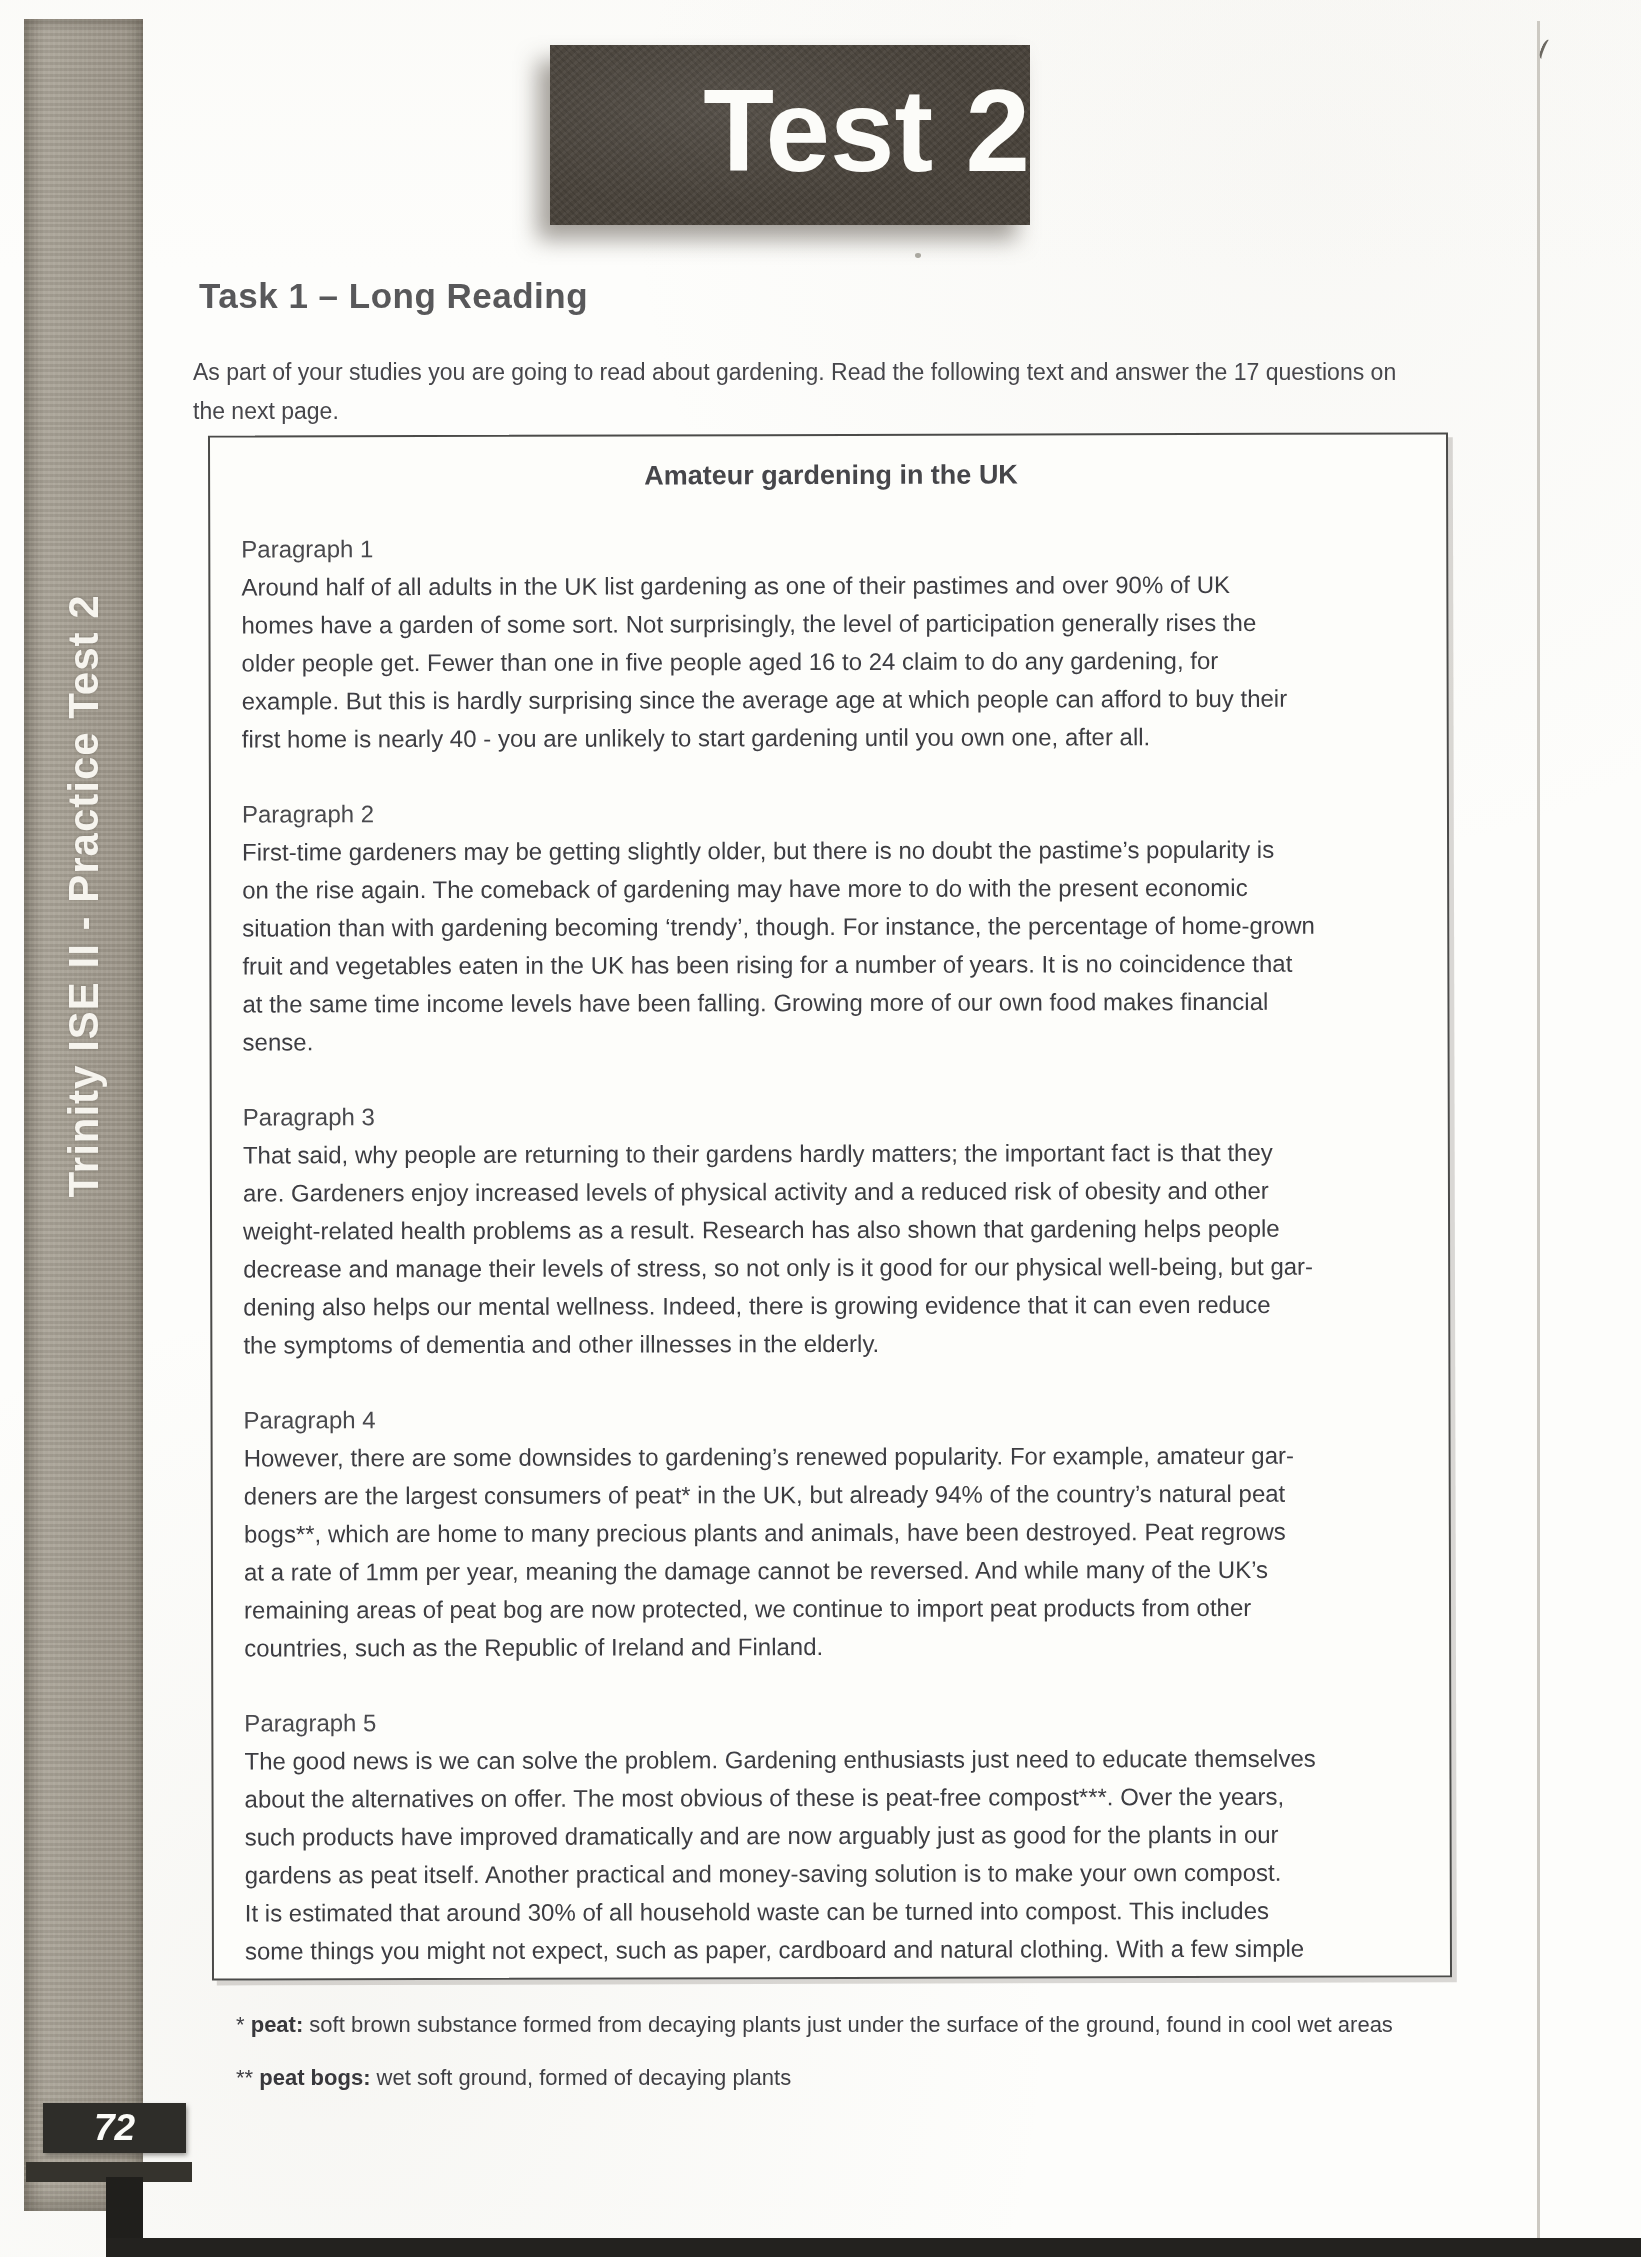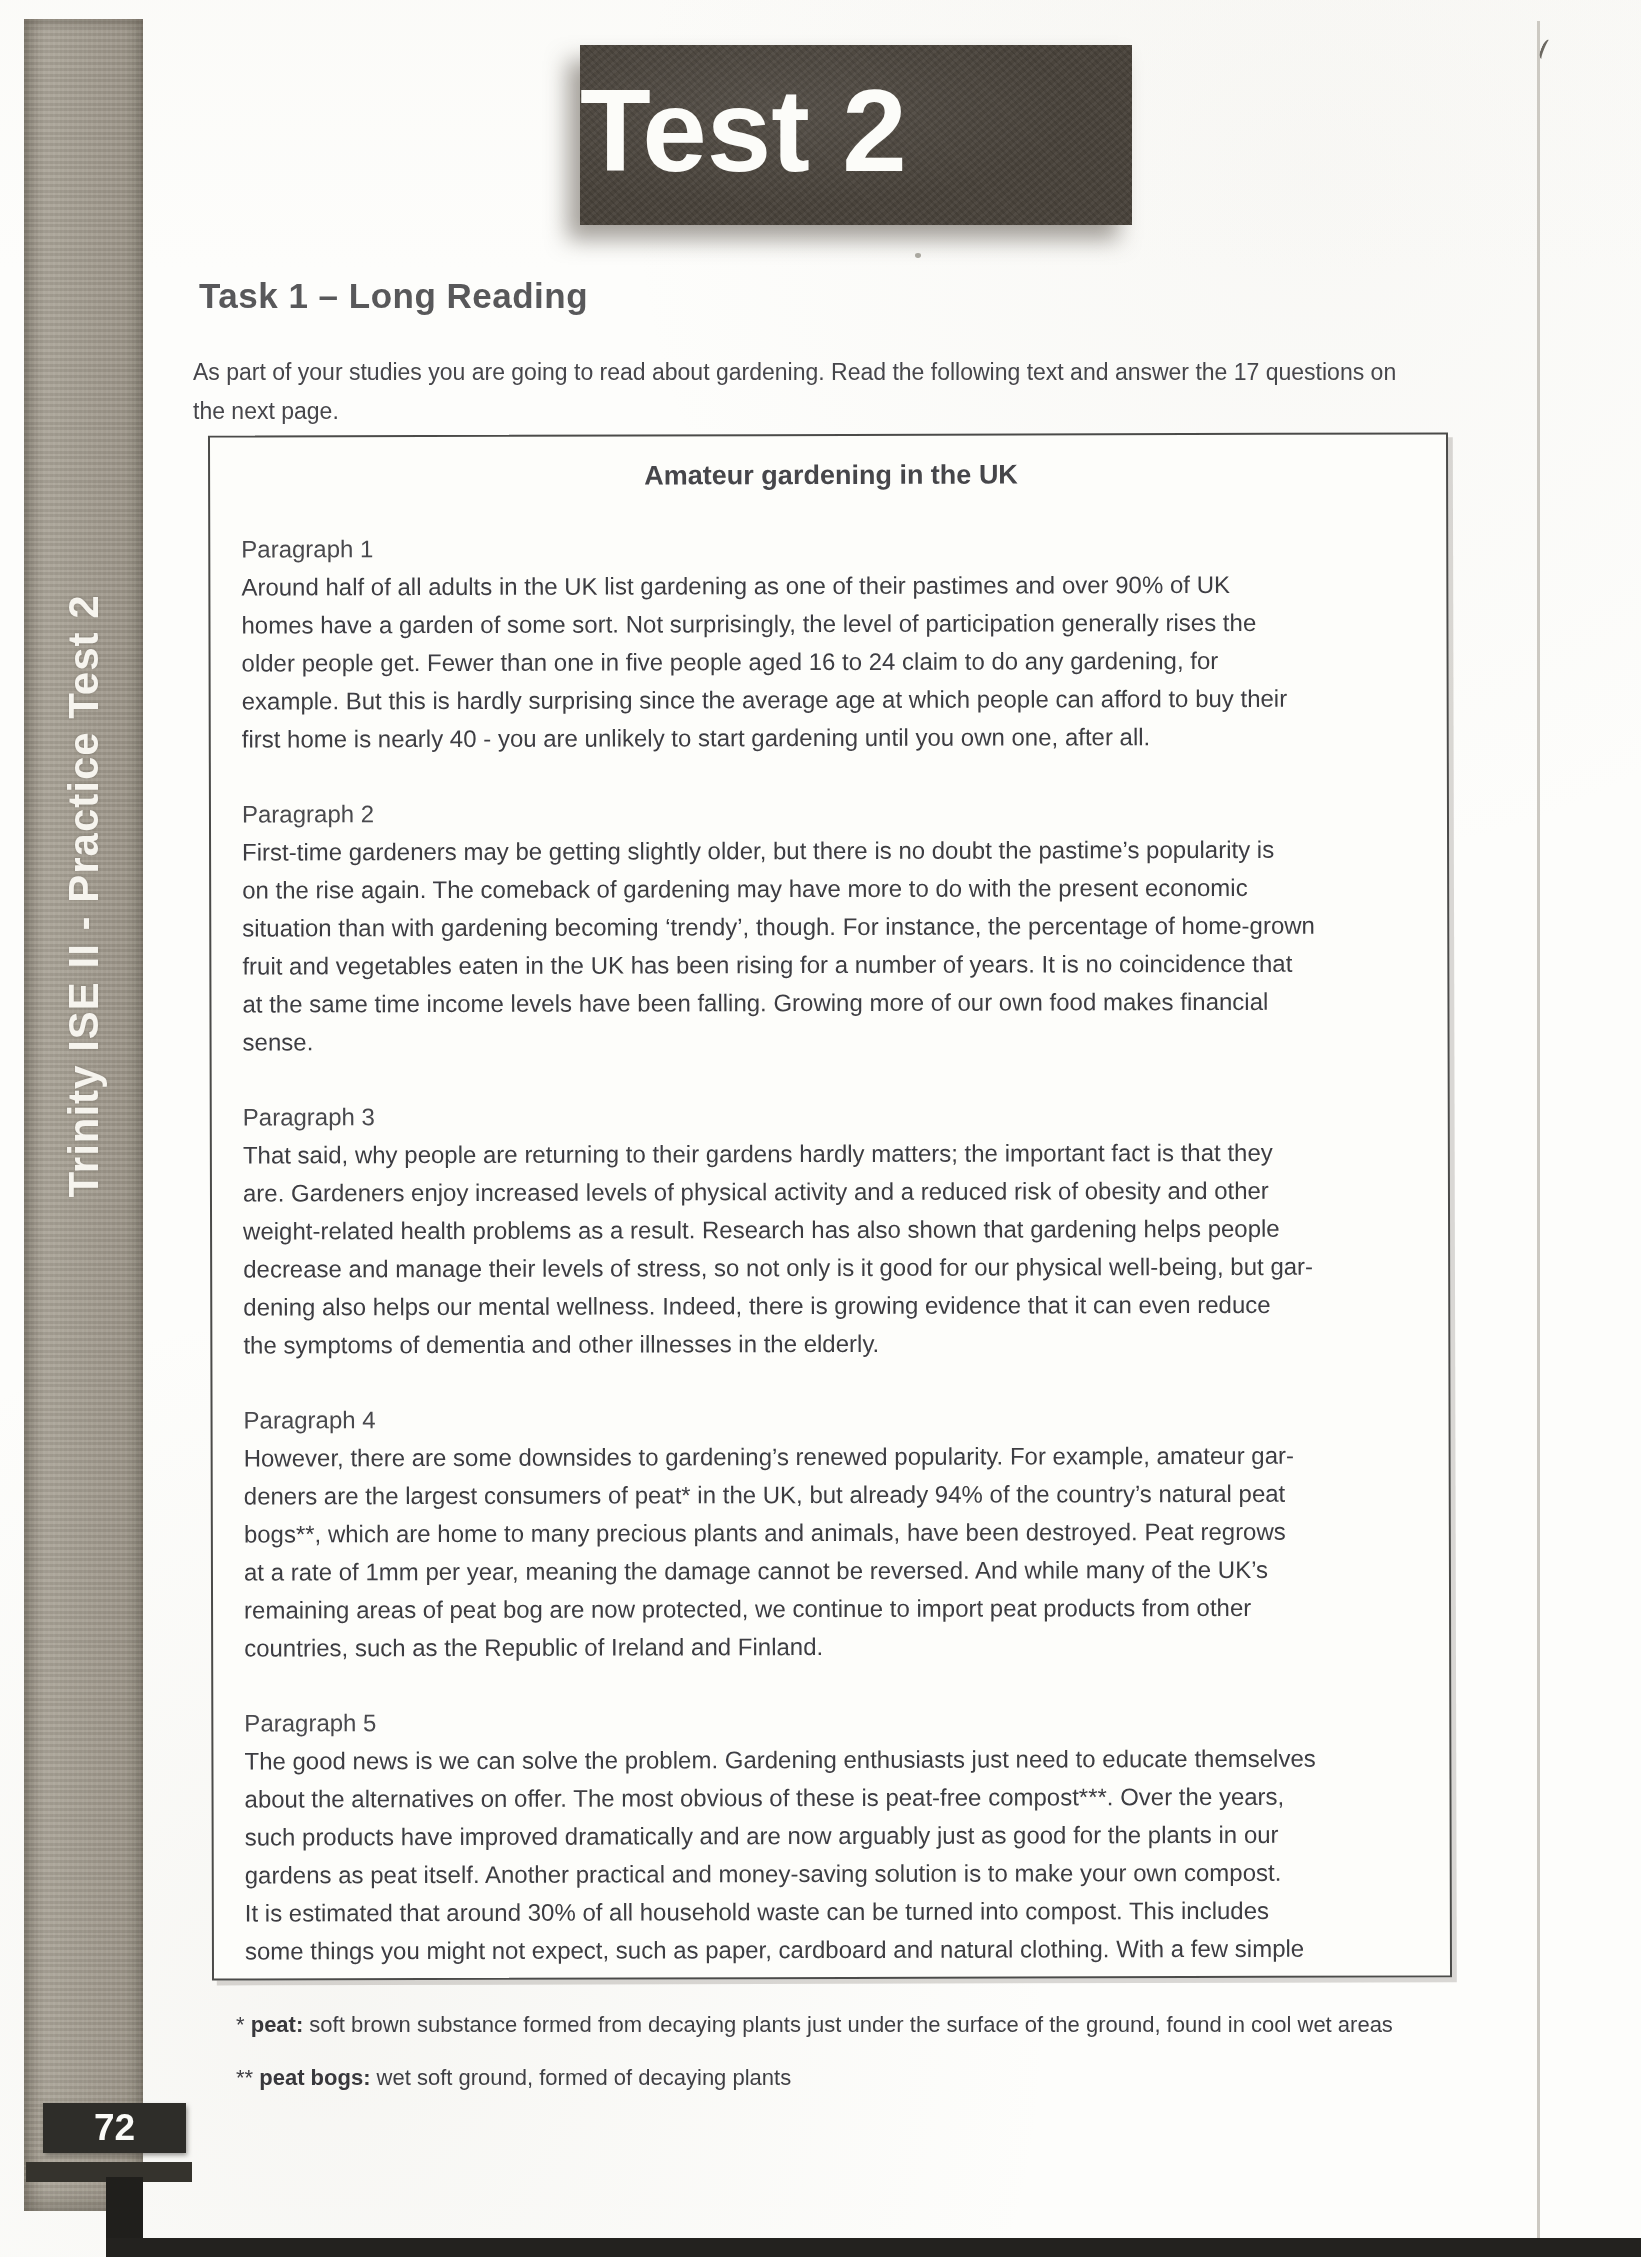--- a/index.html
+++ b/index.html
@@ -30,28 +30,28 @@
   }
   .sidebar-label{
     position:absolute;left:50%;top:877px;
     transform:translate(-50%,-50%) rotate(-90deg);
     white-space:nowrap;
     font-size:42px;font-weight:bold;letter-spacing:1px;
     color:#f6f4ee;text-shadow:0 0 2.9px rgba(90,85,75,0.45);
   }
   
   .banner{
-    position:absolute;left:580px;top:45px;width:552px;height:180px;
+    position:absolute;left:550px;top:45px;width:480px;height:180px;
     background-color:#4a443c;
     background-image:
       radial-gradient(ellipse at 35% 35%, rgba(255,255,255,0.07), transparent 60%),
       repeating-linear-gradient(45deg, rgba(0,0,0,0.10) 0 1.9px, transparent 1.9px 4.8px),
       repeating-linear-gradient(-40deg, rgba(255,255,255,0.04) 0 2.9px, transparent 2.9px 6.8px);
     box-shadow:-13.5px 15.4px 21px rgba(75,68,58,0.5);
-    display:flex;align-items:center;justify-content:flex-start;
+    display:flex;align-items:center;justify-content:flex-end;
   }
   .banner-title{
     font-size:116px;font-weight:bold;color:#fcfcf9;letter-spacing:0px;
     line-height:1;transform:translateY(-3.9px);
   }
   .task-title{
     position:absolute;left:199px;top:276px;
     font-size:35px;font-weight:bold;color:#58585a;letter-spacing:0.5px;
   }
   .instructions{
@@ -76,20 +76,21 @@
   
   .footnotes{position:absolute;left:236px;top:2010px;width:1255px;}
   .footnote{font-size:22px;line-height:29px;color:#3f3f44;margin-bottom:24px;white-space:nowrap;}
   .footnote .stars{font-weight:normal;}
   .footnote .term{font-weight:bold;color:#38383c;}
   
   .page-badge{
     position:absolute;left:43px;top:2103px;width:143px;height:50px;
     background:#2e2d29;display:flex;align-items:center;justify-content:center;
     box-shadow:1.9px 2.9px 4.8px rgba(50,48,42,0.5);
+    font-style:italic;
   }
   .page-number{font-size:37px;font-weight:bold;color:#fbfbf8;}
   .page-stripe{position:absolute;left:26px;top:2162px;width:166px;height:20px;background:#35332d;}
   .bottom-bar-v{position:absolute;left:106px;top:2177px;width:37px;height:80px;background:#201f1c;}
   .bottom-edge{position:absolute;left:106px;top:2238px;width:1535px;height:19.3px;background:#23221f;}
   
   .page-edge-line{position:absolute;left:1537px;top:21px;width:2.9px;height:2217px;background:#ccc9c2;}
   .pen-mark{
     position:absolute;left:1541px;top:39px;width:5.8px;height:21px;
     border-left:3.9px solid #4a463e;border-radius:60% 0 0 60%;

